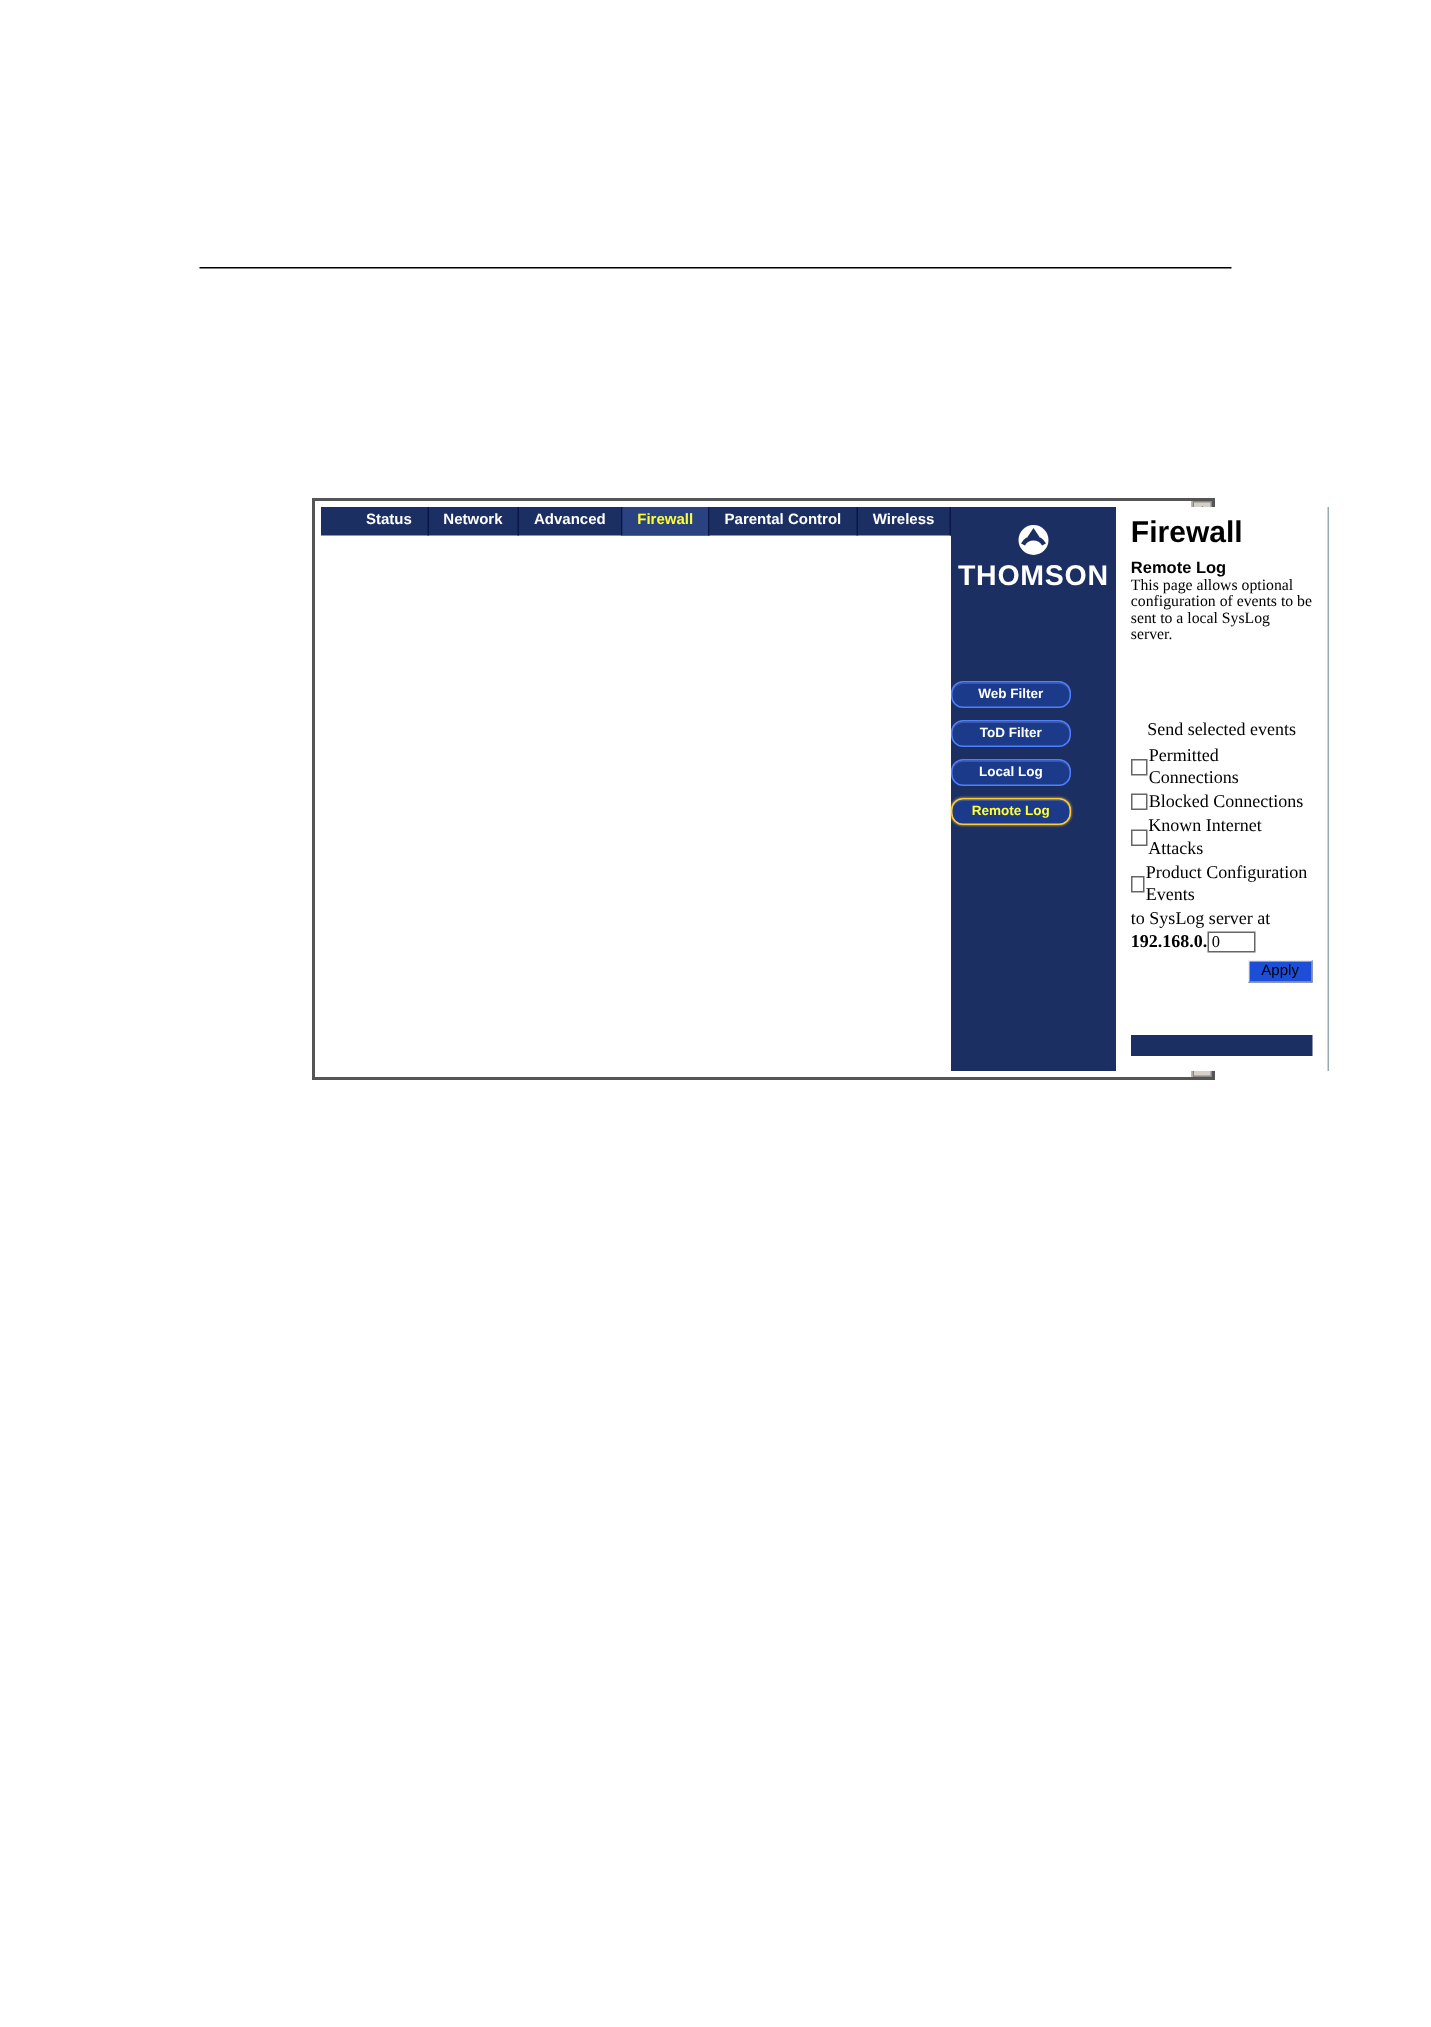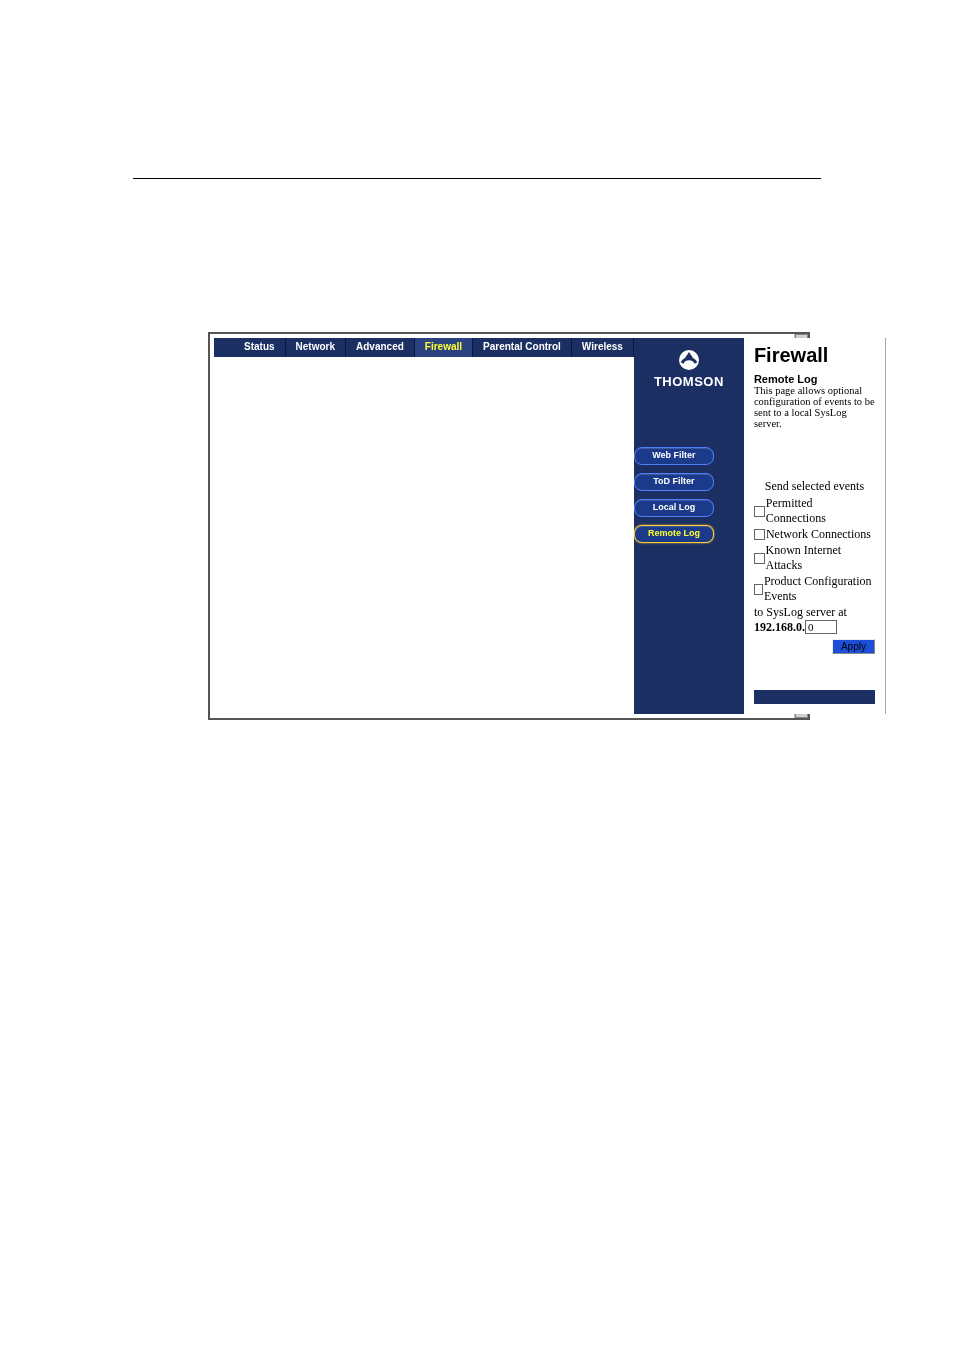--- a/index.html
+++ b/index.html
@@ -97,21 +97,21 @@
     padding-top: 4px;
     position: relative;
   }
   .logo-circle {
     width: 24px; height: 24px;
     margin-top: 6px;
   }
   .brand {
     color: #fff;
     font-weight: 900;
-    font-size: 13px;
+    font-size: 19px;
     letter-spacing: 0.5px;
     margin-top: 2px;
     font-family: Arial Black, Arial, sans-serif;
   }
   .side-nav {
     margin-top: 58px;
     width: 100%;
     display: flex;
     flex-direction: column;
     align-items: flex-start;
@@ -263,21 +263,21 @@
 
         <div class="form-block">
           <div class="lead">Send selected events</div>
 
           <div class="chk-row">
             <span class="chk"></span>
             <span>Permitted Connections</span>
           </div>
           <div class="chk-row">
             <span class="chk"></span>
-            <span>Network Connections</span>
+            <span>Blocked Connections</span>
           </div>
           <div class="chk-row">
             <span class="chk"></span>
             <span>Known Internet Attacks</span>
           </div>
           <div class="chk-row">
             <span class="chk"></span>
             <span>Product Configuration Events</span>
           </div>
 

